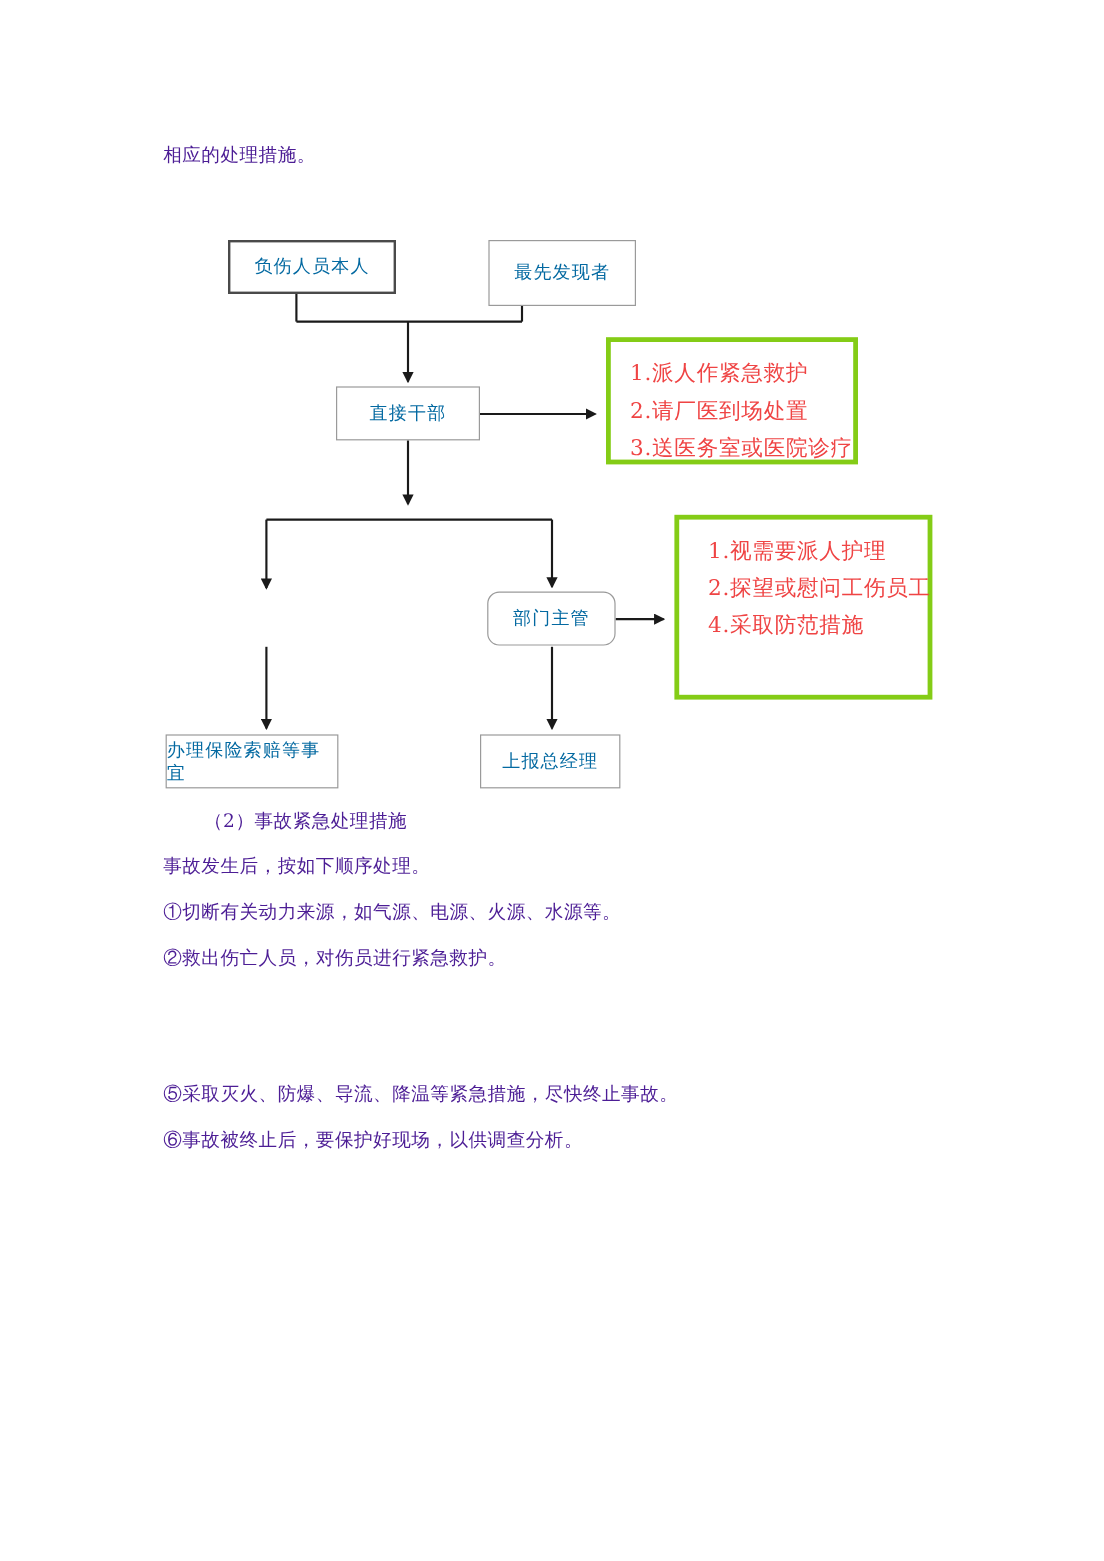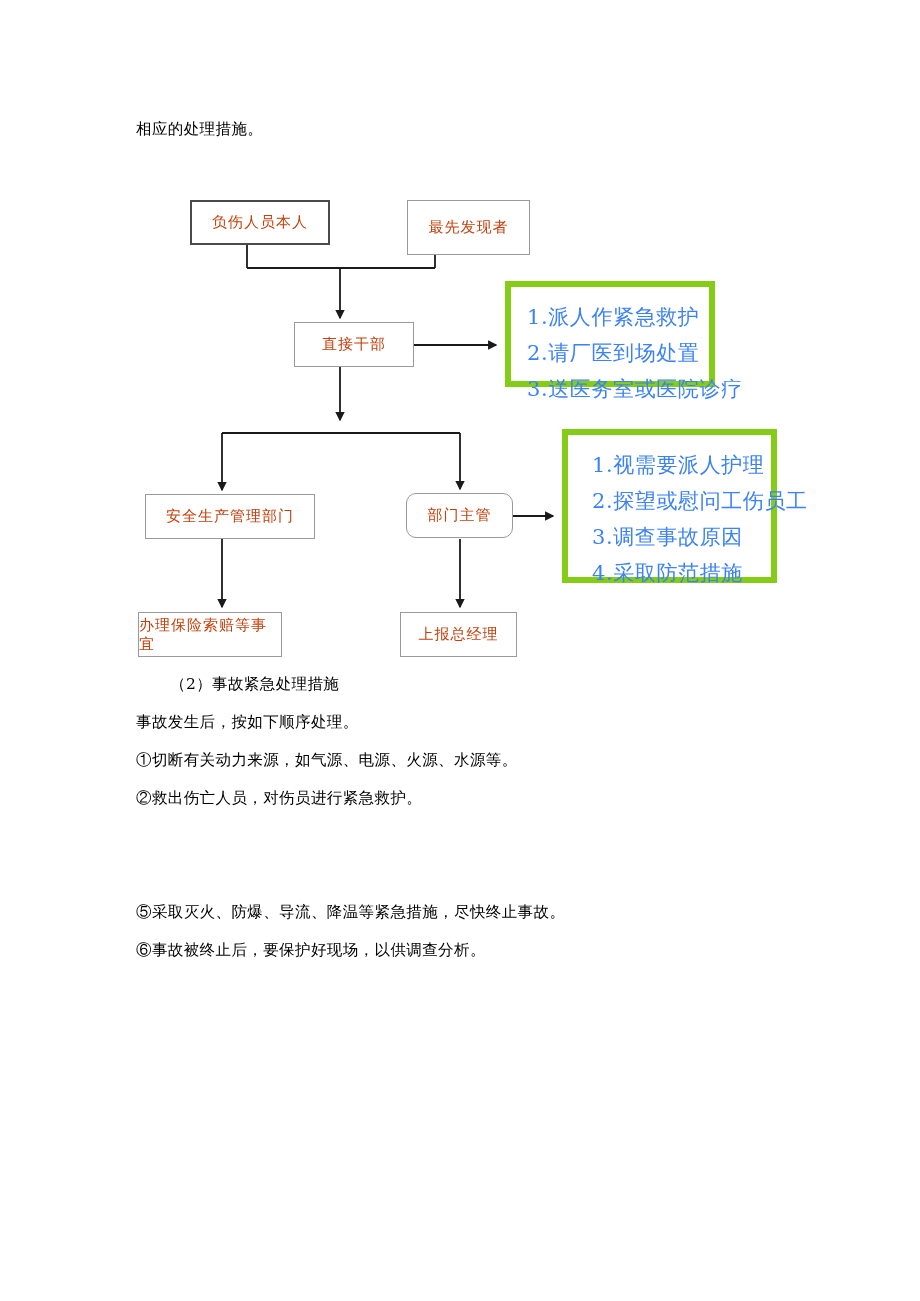--- a/index.html
+++ b/index.html
@@ -21,21 +21,21 @@
     position: absolute;
     inset: 0;
     background: #fff;
   }
 
   
   .para {
     position: absolute;
     font-size: 15.5px;
     line-height: 1.5;
-    color: #000000;
+    color: #4c1d95;
     letter-spacing: 0.4px;
     white-space: nowrap;
     font-family: "DejaVu Serif", "Liberation Serif", serif;
   }
 
   
   #flowchart {
     position: absolute;
     left: 0;
     top: 0;
@@ -47,37 +47,37 @@
   .node {
     position: absolute;
     box-sizing: border-box;
     border: 1px solid #9a9a9a;
     background: #ffffff;
     display: flex;
     align-items: center;
     justify-content: center;
     font-size: 15px;
     letter-spacing: 1px;
-    color: #c2410c;
+    color: #0369a1;
     font-family: "DejaVu Serif", "Liberation Serif", serif;
   }
   .node.strong {
     border: 2px solid #4a4a4a;
   }
 
   .listbox {
     position: absolute;
     box-sizing: border-box;
-    border: 6px solid #84cc16;
+    border: 4px solid #84cc16;
     background: #ffffff;
     padding: 12px 0 0 16px;
-    font-size: 21px;
+    font-size: 18px;
     line-height: 1.72;
     letter-spacing: 0.6px;
-    color: #3b82f6;
+    color: #ef4444;
     font-family: "DejaVu Serif", "Liberation Serif", serif;
   }
   .listbox .li {
     white-space: nowrap;
   }
   .listbox .li .num {
     display: inline-block;
     min-width: 17px;
   }
 </style>
@@ -120,47 +120,43 @@
       <path d="M 513 516 L 553 516" marker-end="url(#arrow)"></path>
 
       <path d="M 460 539 L 460 607" marker-end="url(#arrow)"></path>
     </g>
   </svg>
 
   <div class="node strong" style="left:190px; top:200px; width:140px; height:45px;">负伤人员本人</div>
 
   <div class="node" style="left:380px; top:200px; width:123px; height:55px;margin-left:27px;">最先发现者</div>
 
-  <div class="node" style="left:294px; top:322px; width:120px; height:45px;">直接干部</div>
+  <div class="node" style="left:280px; top:322px; width:120px; height:45px;">直接干部</div>
 
   <div class="listbox" style="left:505px; top:281px; width:210px; height:106px;">
     <div class="li">
       <span class="num">1.</span><span>派人作紧急救护</span>
     </div>
     <div class="li">
       <span class="num">2.</span><span>请厂医到场处置</span>
     </div>
     <div class="li">
       <span class="num">3.</span><span>送医务室或医院诊疗</span>
     </div>
   </div>
 
-  <div class="node" style="left:145px; top:494px; width:170px; height:45px;">安全生产管理部门</div>
 
   <div class="node" style="left:406px; top:493px; width:107px; height:45px;border-radius:10px;">部门主管</div>
 
   <div class="listbox" style="left:562px; top:429px; width:215px; height:154px;padding-left:24px;">
     <div class="li">
       <span class="num">1.</span><span>视需要派人护理</span>
     </div>
     <div class="li">
       <span class="num">2.</span><span>探望或慰问工伤员工</span>
-    </div>
-    <div class="li">
-      <span class="num">3.</span><span>调查事故原因</span>
     </div>
     <div class="li">
       <span class="num">4.</span><span>采取防范措施</span>
     </div>
   </div>
 
   <div class="node" style="left:138px; top:612px; width:144px; height:45px;">办理保险索赔等事宜</div>
 
   <div class="node" style="left:400px; top:612px; width:117px; height:45px;">上报总经理</div>
 

